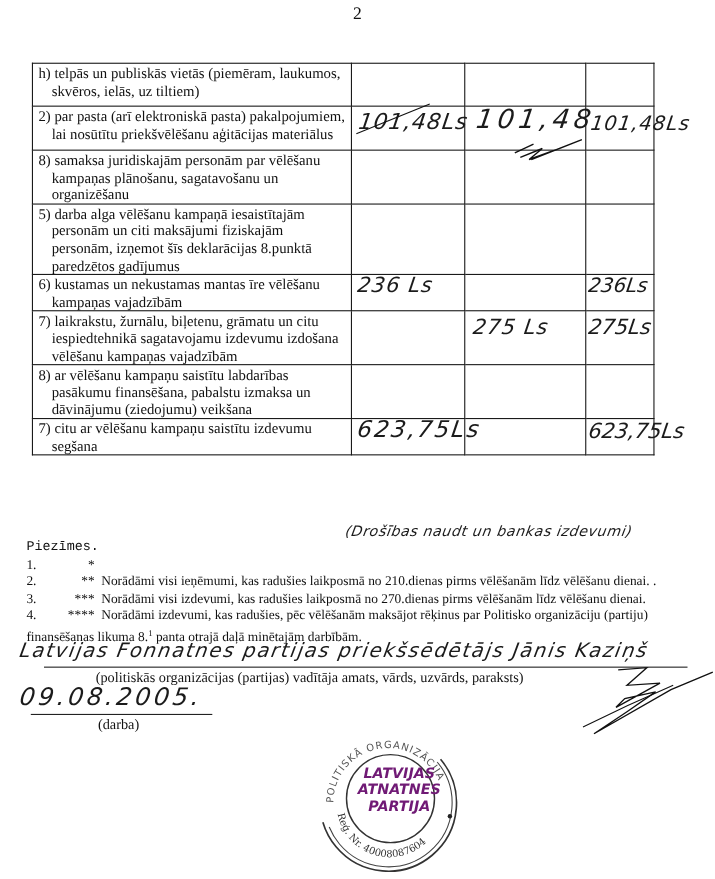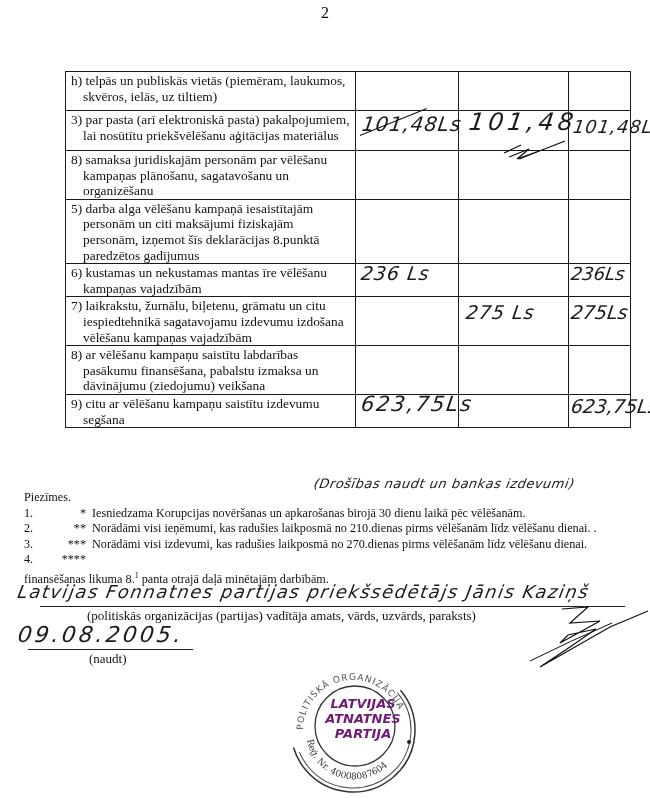--- a/index.html
+++ b/index.html
@@ -5,45 +5,44 @@
   html, body { margin: 0; padding: 0; }
   body {
     width: 650px; height: 799px; background: #ffffff; position: relative; overflow: hidden;
     font-family: "Liberation Serif", "DejaVu Serif", serif; color: #111;
   }
   .page-number {
     position: absolute; top: 4px; left: 0; width: 650px; text-align: center;
     font-size: 16px;
   }
   table.expenses {
-    position: absolute; left: 29px; top: 71px;
+    position: absolute; left: 29px; top: 57px;
     border-collapse: collapse; table-layout: fixed;
     width: 565px;
-    margin-left: 36px;
   }
   table.expenses td {
     border: 1.5px solid #1a1a1a; padding: 0; vertical-align: top;
     font-size: 13.4px; line-height: 15.6px;
   }
   td.label-cell { padding: 1px 3px 0 5px !important; }
   .lbl { display: block; padding-left: 12px; text-indent: -12px; }
   td.val { position: relative; }
   .hw {
     font-family: "DejaVu Sans", sans-serif; font-style: italic; font-weight: 300;
     color: #1b1b1b; position: absolute; white-space: nowrap; letter-spacing: 1px;
     transform: skewX(-8deg);
   }
   .strike-line { position: absolute; height: 1.4px; background: #111; transform-origin: left center; }
   .hw-note {
     position: absolute; left: 314px; top: 476px;
     font-family: "DejaVu Sans", sans-serif; font-style: italic; font-size: 13px;
     transform: skewX(-10deg); letter-spacing: 0.5px; color: #1b1b1b;
   }
   .notes { position: absolute; left: 24px; top: 490px; width: 620px; font-size: 12.2px; line-height: 15.6px; }
-  .notes .n-title { display: block; }
+  .notes .n-title { display: block; font-family: Liberation Mono, monospace; }
   .notes .n-row { display: flex; }
   .notes .n-num { width: 34px; }
   .notes .n-star { width: 34px; text-align: right; padding-right: 6px; box-sizing: border-box; }
   sup { font-size: 8px; }
   .sig-line-1 { position: absolute; left: 40px; top: 606px; width: 585px; border-top: 1px solid #222; }
   .sig-hand {
     position: absolute; left: 18px; top: 581px; font-family: "DejaVu Sans", sans-serif; font-style: italic;
     font-size: 18px; letter-spacing: 1.5px; transform: skewX(-10deg); color: #1b1b1b; white-space: nowrap;
   }
   .sig-caption { position: absolute; left: 87px; top: 608px; font-size: 13px; text-align: center; }
@@ -77,21 +76,21 @@
     <tr style="height:39px">
       <td class="label-cell">
           <span class="lbl">h) telpās un publiskās vietās (piemēram, laukumos, skvēros, ielās, uz tiltiem)</span>
         </td>
       <td class="val"></td>
       <td class="val"></td>
       <td class="val"></td>
     </tr>
     <tr style="height:40px">
       <td class="label-cell">
-          <span class="lbl">3) par pasta (arī elektroniskā pasta) pakalpojumiem, lai nosūtītu priekšvēlēšanu aģitācijas materiālus</span>
+          <span class="lbl">2) par pasta (arī elektroniskā pasta) pakalpojumiem, lai nosūtītu priekšvēlēšanu aģitācijas materiālus</span>
         </td>
       <td class="val">
         <span class="hw" style="left:6px;top:6px;font-size:20px;">101,48Ls</span>
         <span class="strike-line" style="left:4px;top:24px;width:72px;transform:rotate(-22deg);"></span>
       </td>
       <td class="val">
         <span class="hw" style="left:10px;top:4px;font-size:24px;letter-spacing:4px;">101,48</span>
         <svg style="position:absolute;left:40px;top:26px;" width="70" height="24">
           <path d="M5 16 L22 8 M10 20 L30 12 L18 22 L40 14 M20 22 L66 4" stroke="#111" stroke-width="1.3" fill="none"></path>
         </svg>
@@ -143,73 +142,73 @@
     <tr style="height:47px">
       <td class="label-cell">
           <span class="lbl">8) ar vēlēšanu kampaņu saistītu labdarības pasākumu finansēšana, pabalstu izmaksa un dāvinājumu (ziedojumu) veikšana</span>
         </td>
       <td class="val"></td>
       <td class="val"></td>
       <td class="val"></td>
     </tr>
     <tr style="height:33px">
       <td class="label-cell">
-          <span class="lbl">9) citu ar vēlēšanu kampaņu saistītu izdevumu segšana</span>
+          <span class="lbl">7) citu ar vēlēšanu kampaņu saistītu izdevumu segšana</span>
         </td>
       <td class="val">
         <span class="hw" style="left:5px;top:2px;font-size:21px;letter-spacing:2px;">623,75Ls</span>
       </td>
       <td class="val"></td>
       <td class="val">
         <span class="hw" style="left:2px;top:4px;font-size:19px;letter-spacing:0;">623,75Ls</span>
       </td>
     </tr>
   </tbody>
 </table>
 
 <div class="hw-note">(Drošības naudt un bankas izdevumi)</div>
 
 <div class="notes">
   <span class="n-title">Piezīmes.</span>
   <div class="n-row">
     <span class="n-num">1.</span>
     <span class="n-star">*</span>
-    <span>Iesniedzama Korupcijas novēršanas un apkarošanas birojā 30 dienu laikā pēc vēlēšanām.</span>
   </div>
   <div class="n-row">
     <span class="n-num">2.</span>
     <span class="n-star">**</span>
     <span>Norādāmi visi ieņēmumi, kas radušies laikposmā no 210.dienas pirms vēlēšanām līdz vēlēšanu dienai. .</span>
   </div>
   <div class="n-row">
     <span class="n-num" style="width:22px">3.</span>
     <span class="n-star" style="width:46px">***</span>
     <span>Norādāmi visi izdevumi, kas radušies laikposmā no 270.dienas pirms vēlēšanām līdz vēlēšanu dienai.</span>
   </div>
   <div class="n-row">
     <span class="n-num" style="width:16px">4.</span>
     <span class="n-star" style="width:52px">****</span>
+    <span>Norādāmi izdevumi, kas radušies, pēc vēlēšanām maksājot rēķinus par Politisko organizāciju (partiju)</span>
   </div>
   <div>
     <span>finansēšanas likuma 8.</span><sup>1</sup><span> panta otrajā daļā minētajām darbībām.</span>
   </div>
 </div>
 
 <div class="sig-hand">Latvijas Fonnatnes partijas priekšsēdētājs Jānis Kaziņš</div>
 <div class="sig-line-1"></div>
 <div class="sig-caption">(politiskās organizācijas (partijas) vadītāja amats, vārds, uzvārds, paraksts)</div>
 
 <svg class="signature-svg" width="150" height="70">
   <path d="M62 4 L88 2 L70 18 L100 16 L60 38 L68 30 L96 24 L70 42 L40 62 L110 22 L148 6" stroke="#111" stroke-width="1.2" fill="none"></path>
   <path d="M30 56 Q70 36 112 18" stroke="#111" stroke-width="1" fill="none"></path>
 </svg>
 
 <div class="date-hand">09.08.2005.</div>
 <div class="date-line"></div>
-<div class="date-caption">(naudt)</div>
+<div class="date-caption">(darba)</div>
 
 <div class="stamp">
   <svg width="140" height="140">
     <defs>
       <path id="ringTop" d="M20 70 A50 50 0 0 1 120 70"></path>
       <path id="ringBot" d="M24 80 A48 48 0 0 0 118 82"></path>
     </defs>
     <circle cx="70" cy="70" r="62" fill="none" stroke="#333" stroke-width="1.5" stroke-dasharray="220 170" transform="rotate(-40 70 70)"></circle>
     <circle cx="70" cy="70" r="58" fill="none" stroke="#444" stroke-width="1" stroke-dasharray="200 170" transform="rotate(-40 70 70)"></circle>
     <circle cx="72" cy="66" r="40" fill="none" stroke="#333" stroke-width="1.3"></circle>

